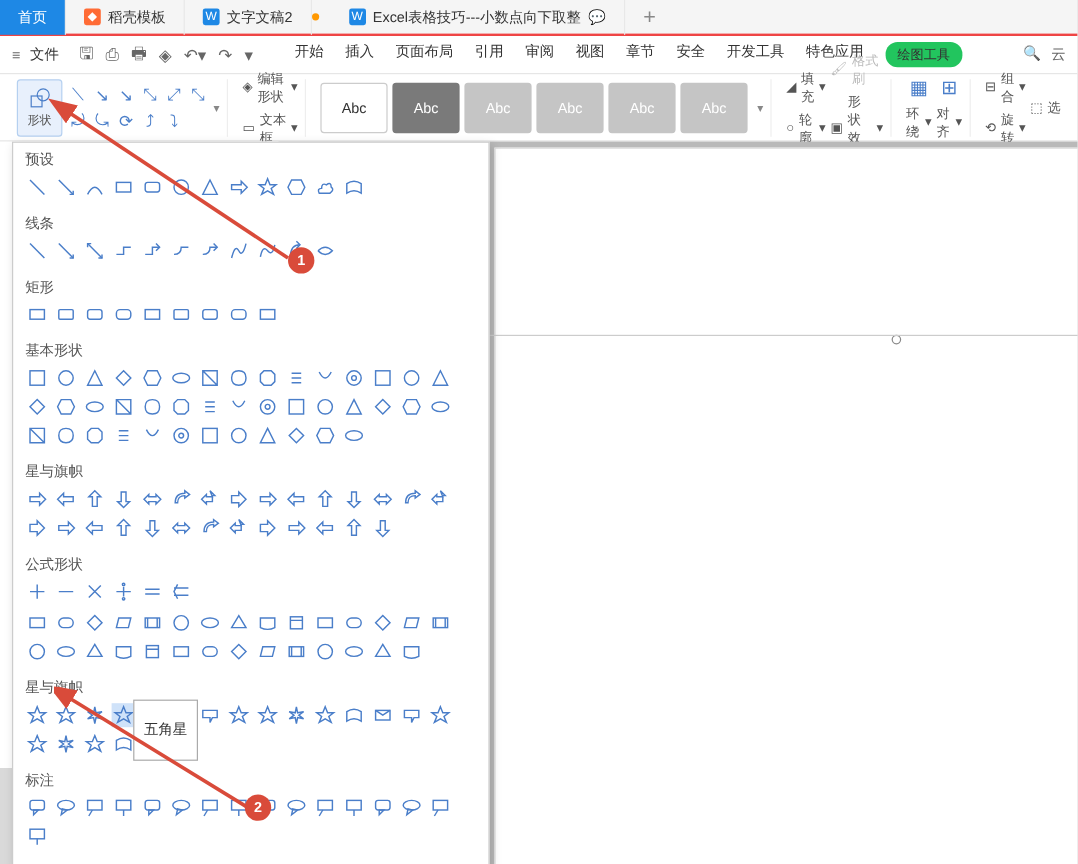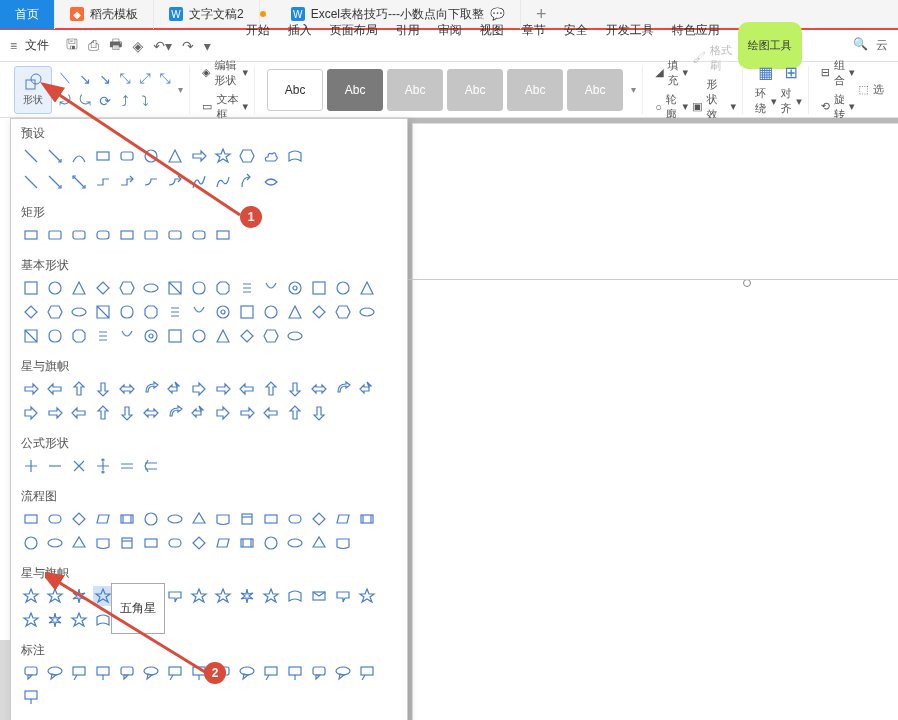--- a/index.html
+++ b/index.html
@@ -15,21 +15,21 @@
 .tab-dot { width: 6px; height: 6px; background: #ff9800; border-radius: 50%; margin-right: 10px; }
 .tab-add { padding: 0 15px; font-size: 18px; color: #888; cursor: pointer; }
 
 
 .toolbar-row { display: flex; align-items: center; height: 32px; background: #fff; border-bottom: 1px solid #e0e0e0; font-size: 12px; padding: 0 10px; }
 .toolbar-row .menu-btn { margin-right: 8px; color: #666; }
 .toolbar-row .file-label { margin-right: 12px; color: #333; }
 .toolbar-row .tool-icon { margin: 0 5px; color: #666; cursor: pointer; font-size: 14px; }
 .tab-menu { display: flex; gap: 18px; margin-left: 30px; }
 .tab-menu span { color: #333; cursor: pointer; }
-.draw-tool-pill { background: #bef264; color: #fff; padding: 16px 10px; border-radius: 10px; font-size: 11px; }
+.draw-tool-pill { background: #22c55e; color: #fff; padding: 3px 10px; border-radius: 10px; font-size: 11px; }
 .toolbar-row .right { margin-left: auto; display: flex; gap: 8px; color: #666; }
 
 
 .ribbon { display: flex; align-items: center; height: 56px; background: #fff; border-bottom: 1px solid #e0e0e0; padding: 0 8px; gap: 6px; }
 .ribbon-group { display: flex; align-items: center; gap: 4px; padding: 0 6px; border-right: 1px solid #eee; height: 48px; }
 .shape-btn { display: flex; flex-direction: column; align-items: center; justify-content: center; width: 38px; height: 48px; background: #e8f0fc; border: 1px solid #b5d0f0; border-radius: 3px; cursor: pointer; font-size: 10px; color: #555; }
 .shape-btn svg { margin-bottom: 2px; }
 .line-grid { display: grid; grid-template-columns: repeat(6, 18px); grid-template-rows: repeat(2, 20px); gap: 2px; }
 .line-grid span { display: flex; align-items: center; justify-content: center; color: #4a7ec9; font-size: 14px; }
 .ribbon-tool { display: flex; flex-direction: column; gap: 4px; font-size: 11px; color: #555; }
@@ -294,20 +294,21 @@
         <svg width="18" height="18">
           <path d="M4 14 Q2 10 6 10 Q6 5 10 7 Q14 4 14 9 Q17 11 13 14 Z" stroke="#4a7ec9" fill="none" stroke-width="1.2"></path>
         </svg>
       </div>
       <div class="shape-cell">
         <svg width="18" height="18">
           <path d="M3 6 Q9 2 15 6 L15 14 Q9 10 3 14 Z" stroke="#4a7ec9" fill="none" stroke-width="1.2"></path>
         </svg>
       </div>
     </div>
+  <div class="shapes-section-title">线条</div>
   <div class="shape-grid" id="grid-lines">
       <div class="shape-cell">
         <svg width="18" height="18">
           <line x1="3" y1="3" x2="15" y2="15" stroke="#4a7ec9" fill="none" stroke-width="1.2"></line>
         </svg>
       </div>
       <div class="shape-cell">
         <svg width="18" height="18">
           <line x1="3" y1="3" x2="15" y2="15" stroke="#4a7ec9" fill="none" stroke-width="1.2"></line>
           <polyline points="12,15 15,15 15,12" stroke="#4a7ec9" fill="none" stroke-width="1.2"></polyline>
@@ -799,21 +800,20 @@
         <svg width="18" height="18">
           <path d="M3 7 L15 7 M3 11 L15 11" stroke="#4a7ec9" fill="none" stroke-width="1.2"></path>
         </svg>
       </div>
       <div class="shape-cell">
         <svg width="18" height="18">
           <path d="M3 6 L15 6 M3 12 L15 12 M6 3 L3 9 L6 15" stroke="#4a7ec9" fill="none" stroke-width="1.2"></path>
         </svg>
       </div>
     </div>
-  <div class="shapes-section-title">流程图</div>
   <div class="shape-grid" id="grid-flowchart">
       <div class="shape-cell">
         <svg width="18" height="18">
           <rect x="3" y="5" width="12" height="8" stroke="#4a7ec9" fill="none" stroke-width="1.2"></rect>
         </svg>
       </div>
       <div class="shape-cell">
         <svg width="18" height="18">
           <rect x="3" y="5" width="12" height="8" rx="4" stroke="#4a7ec9" fill="none" stroke-width="1.2"></rect>
         </svg>

